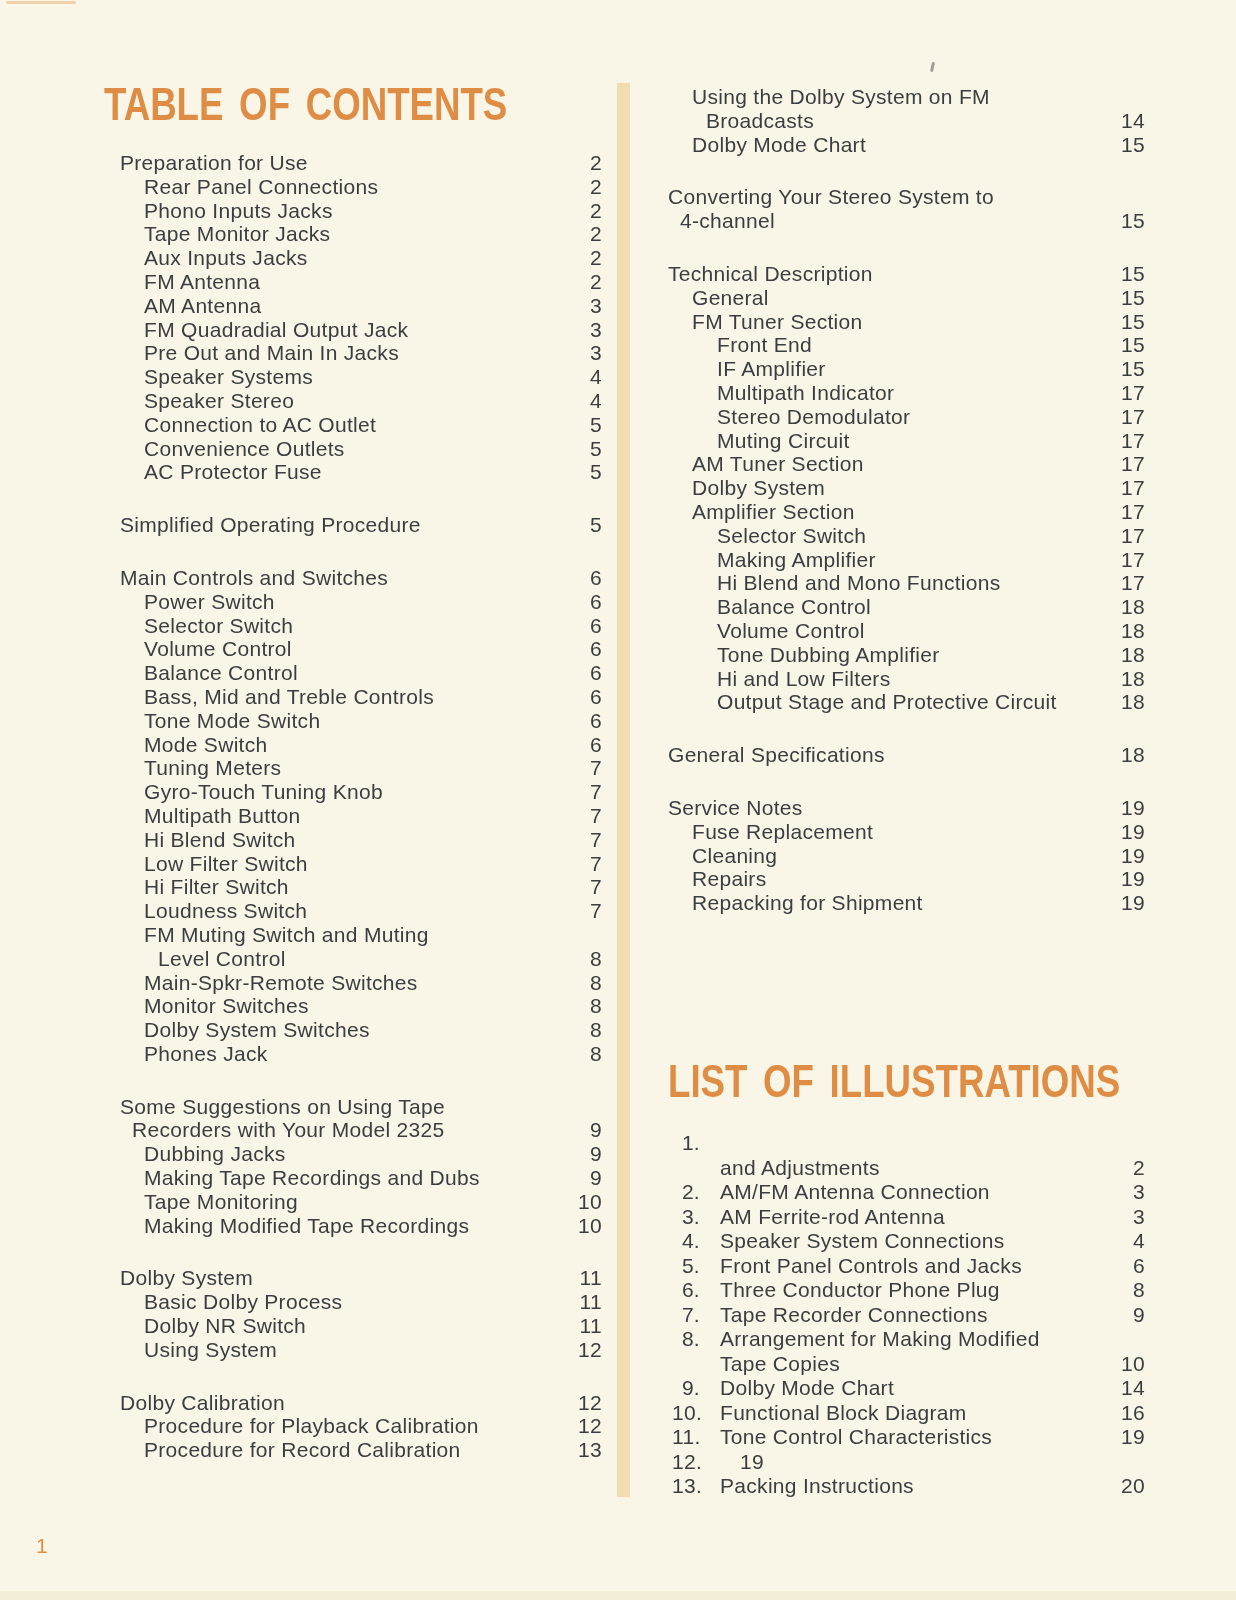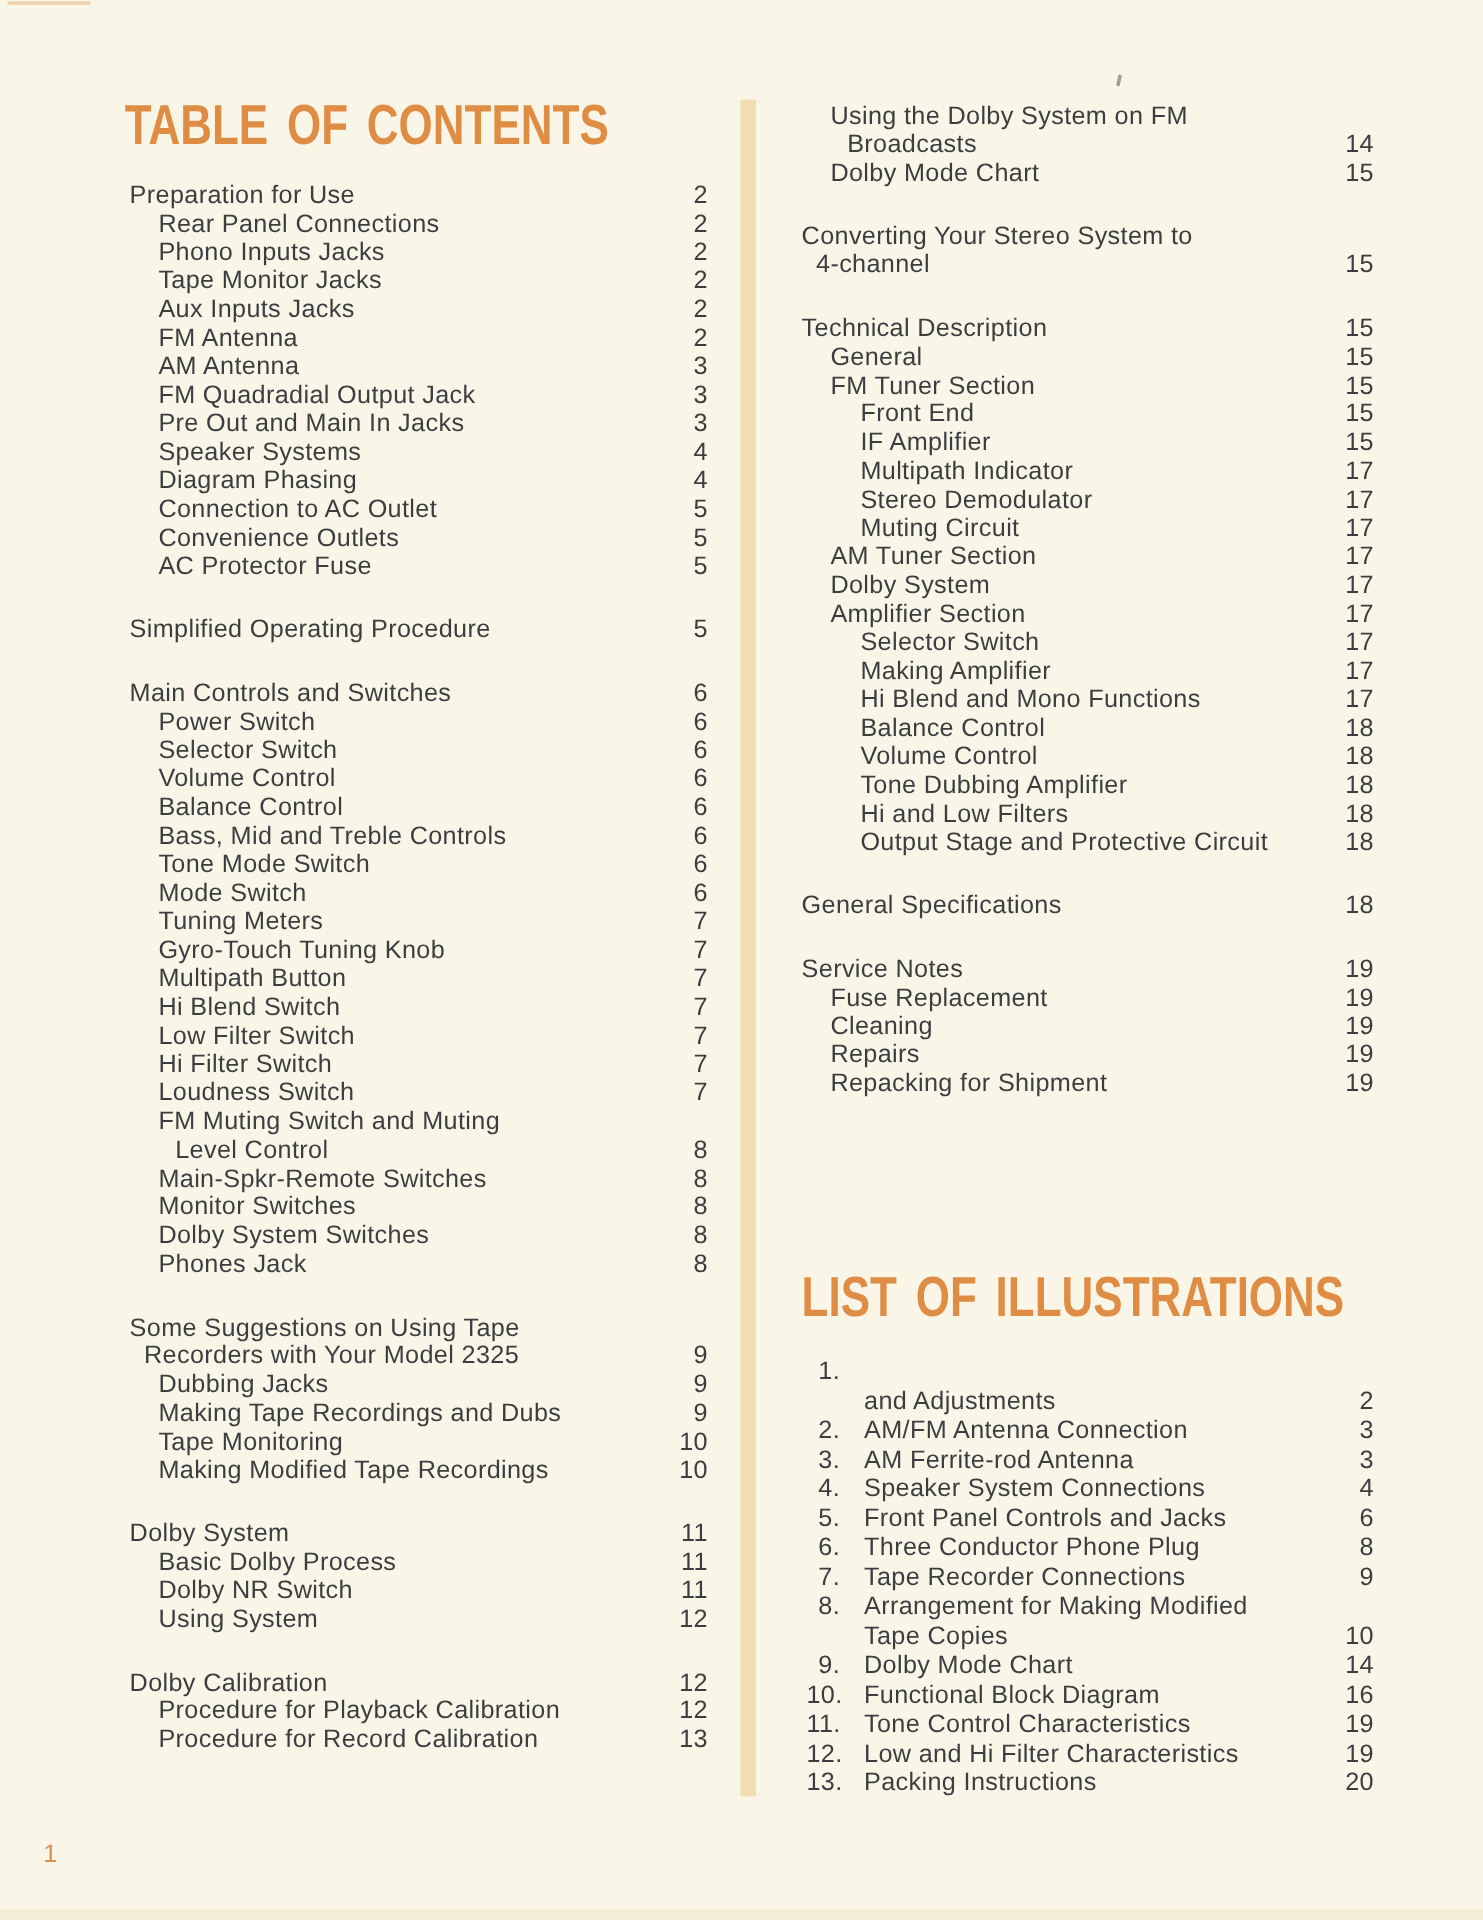--- a/index.html
+++ b/index.html
@@ -27,21 +27,21 @@
   #toc-heading   { left: 104px; top: 80px; }
   #illus-heading { left: 668px; top: 1057px; }
 
   
   .col {
     position: absolute;
     font-size: 21px;
     line-height: 23.8px;
     letter-spacing: 0.3px;
   }
-  #left-col  { left: 108px; top: 151px;  width: 482px; }
+  #left-col  { left: 120px; top: 151px;  width: 482px; }
   #right-col { left: 668px; top: 85px;   width: 477px; }
   #illus-list{ left: 672px; top: 1131px; width: 473px; line-height: 24.5px; }
 
   .line { display: flex; align-items: baseline; }
   .line.gap { margin-top: 29px; }
   .line .t { flex: 1; white-space: nowrap; }
   .line .p { flex: none; width: 44px; text-align: right; }
 
   .lvl-1  .t { padding-left: 24px; }
   .lvl-2  .t { padding-left: 49px; }
@@ -140,21 +140,21 @@
       <span class="t">Pre Out and Main In Jacks</span>
       <span class="p">3</span>
     </div>
 
     <div class="line lvl-1">
       <span class="t">Speaker Systems</span>
       <span class="p">4</span>
     </div>
 
     <div class="line lvl-1">
-      <span class="t">Diagram Phasing</span>
+      <span class="t">Speaker Stereo</span>
       <span class="p">4</span>
     </div>
 
     <div class="line lvl-1">
       <span class="t">Connection to AC Outlet</span>
       <span class="p">5</span>
     </div>
 
     <div class="line lvl-1">
       <span class="t">Convenience Outlets</span>
@@ -573,21 +573,20 @@
     </div>
 
     <div class="line illus-row">
       <span class="num">11.</span>
       <span class="t">Tone Control Characteristics</span>
       <span class="p">19</span>
     </div>
 
     <div class="line illus-row">
       <span class="num">12.</span>
-      <span class="t">Low and Hi Filter Characteristics</span>
       <span class="p">19</span>
     </div>
 
     <div class="line illus-row">
       <span class="num">13.</span>
       <span class="t">Packing Instructions</span>
       <span class="p">20</span>
     </div>
   </div>
 

